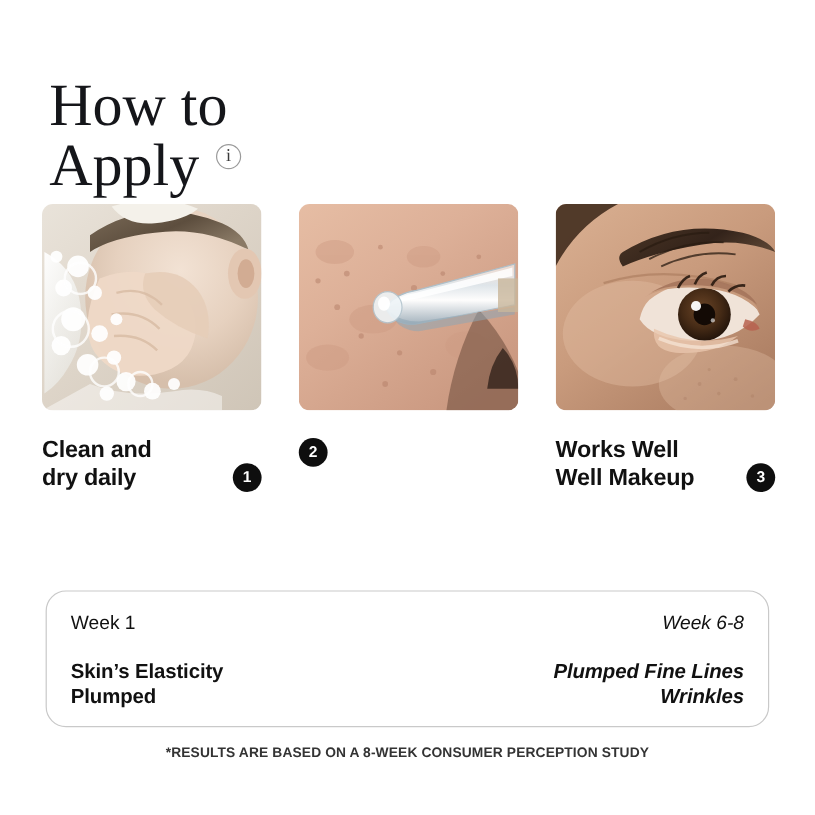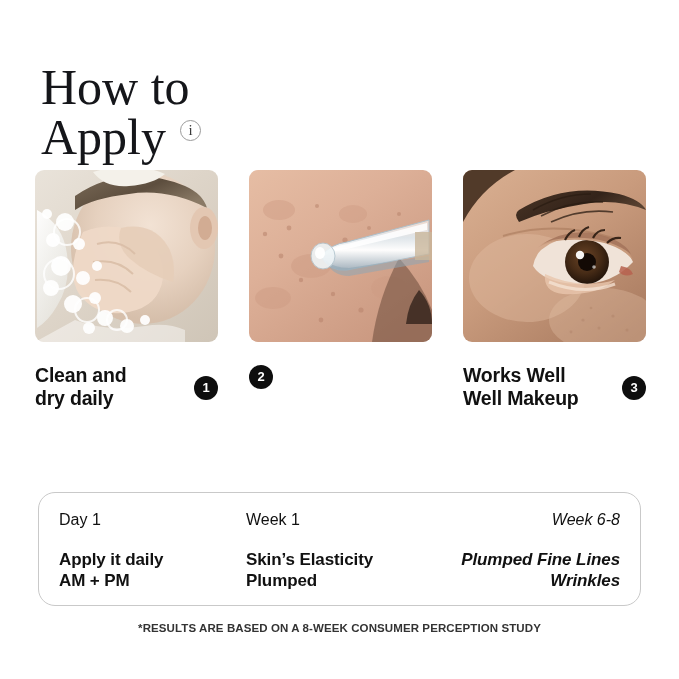--- a/index.html
+++ b/index.html
@@ -70,21 +70,21 @@
     height: 172px;
     border-radius: 9px;
     overflow: hidden;
     position: relative;
   }
   .photo svg { display: block; width: 100%; height: 100%; }
 
   .step-caption-row {
     margin-top: 22px;
     display: flex;
-    align-items: center;
+    align-items: flex-end;
     justify-content: space-between;
   }
   .step-caption {
     font-size: 19.5px;
     font-weight: bold;
     line-height: 23px;
     color: #111111;
     letter-spacing: -0.2px;
   }
   .badge {
@@ -374,27 +374,20 @@
         <span>Works Well</span><br>
         <span>Well Makeup</span>
       </div>
       <div class="badge">3</div>
     </div>
   </div>
 
 </div>
 
 <div class="timeline">
-  <div class="tl-col left">
-    <div class="tl-period">Day 1</div>
-    <div class="tl-desc">
-      <span>Apply it daily</span><br>
-      <span>AM + PM</span>
-    </div>
-  </div>
   <div class="tl-col center">
     <div class="tl-period">Week 1</div>
     <div class="tl-desc">
       <span>Skin’s Elasticity</span><br>
       <span>Plumped</span>
     </div>
   </div>
   <div class="tl-col right">
     <div class="tl-period">Week 6-8</div>
     <div class="tl-desc">

